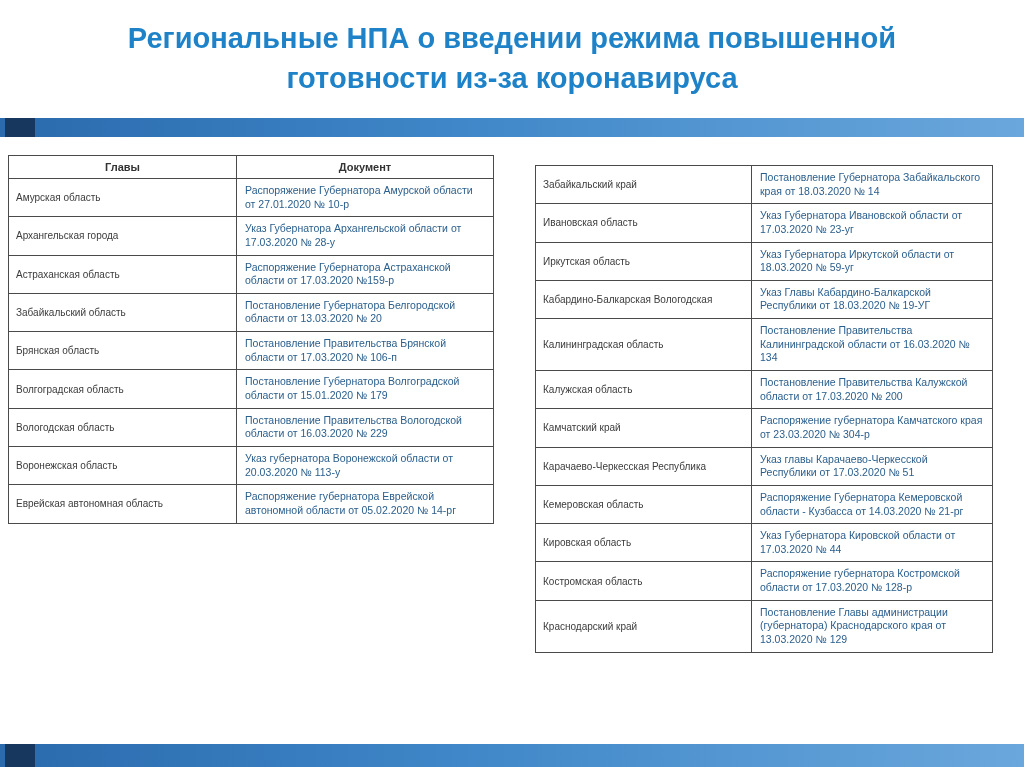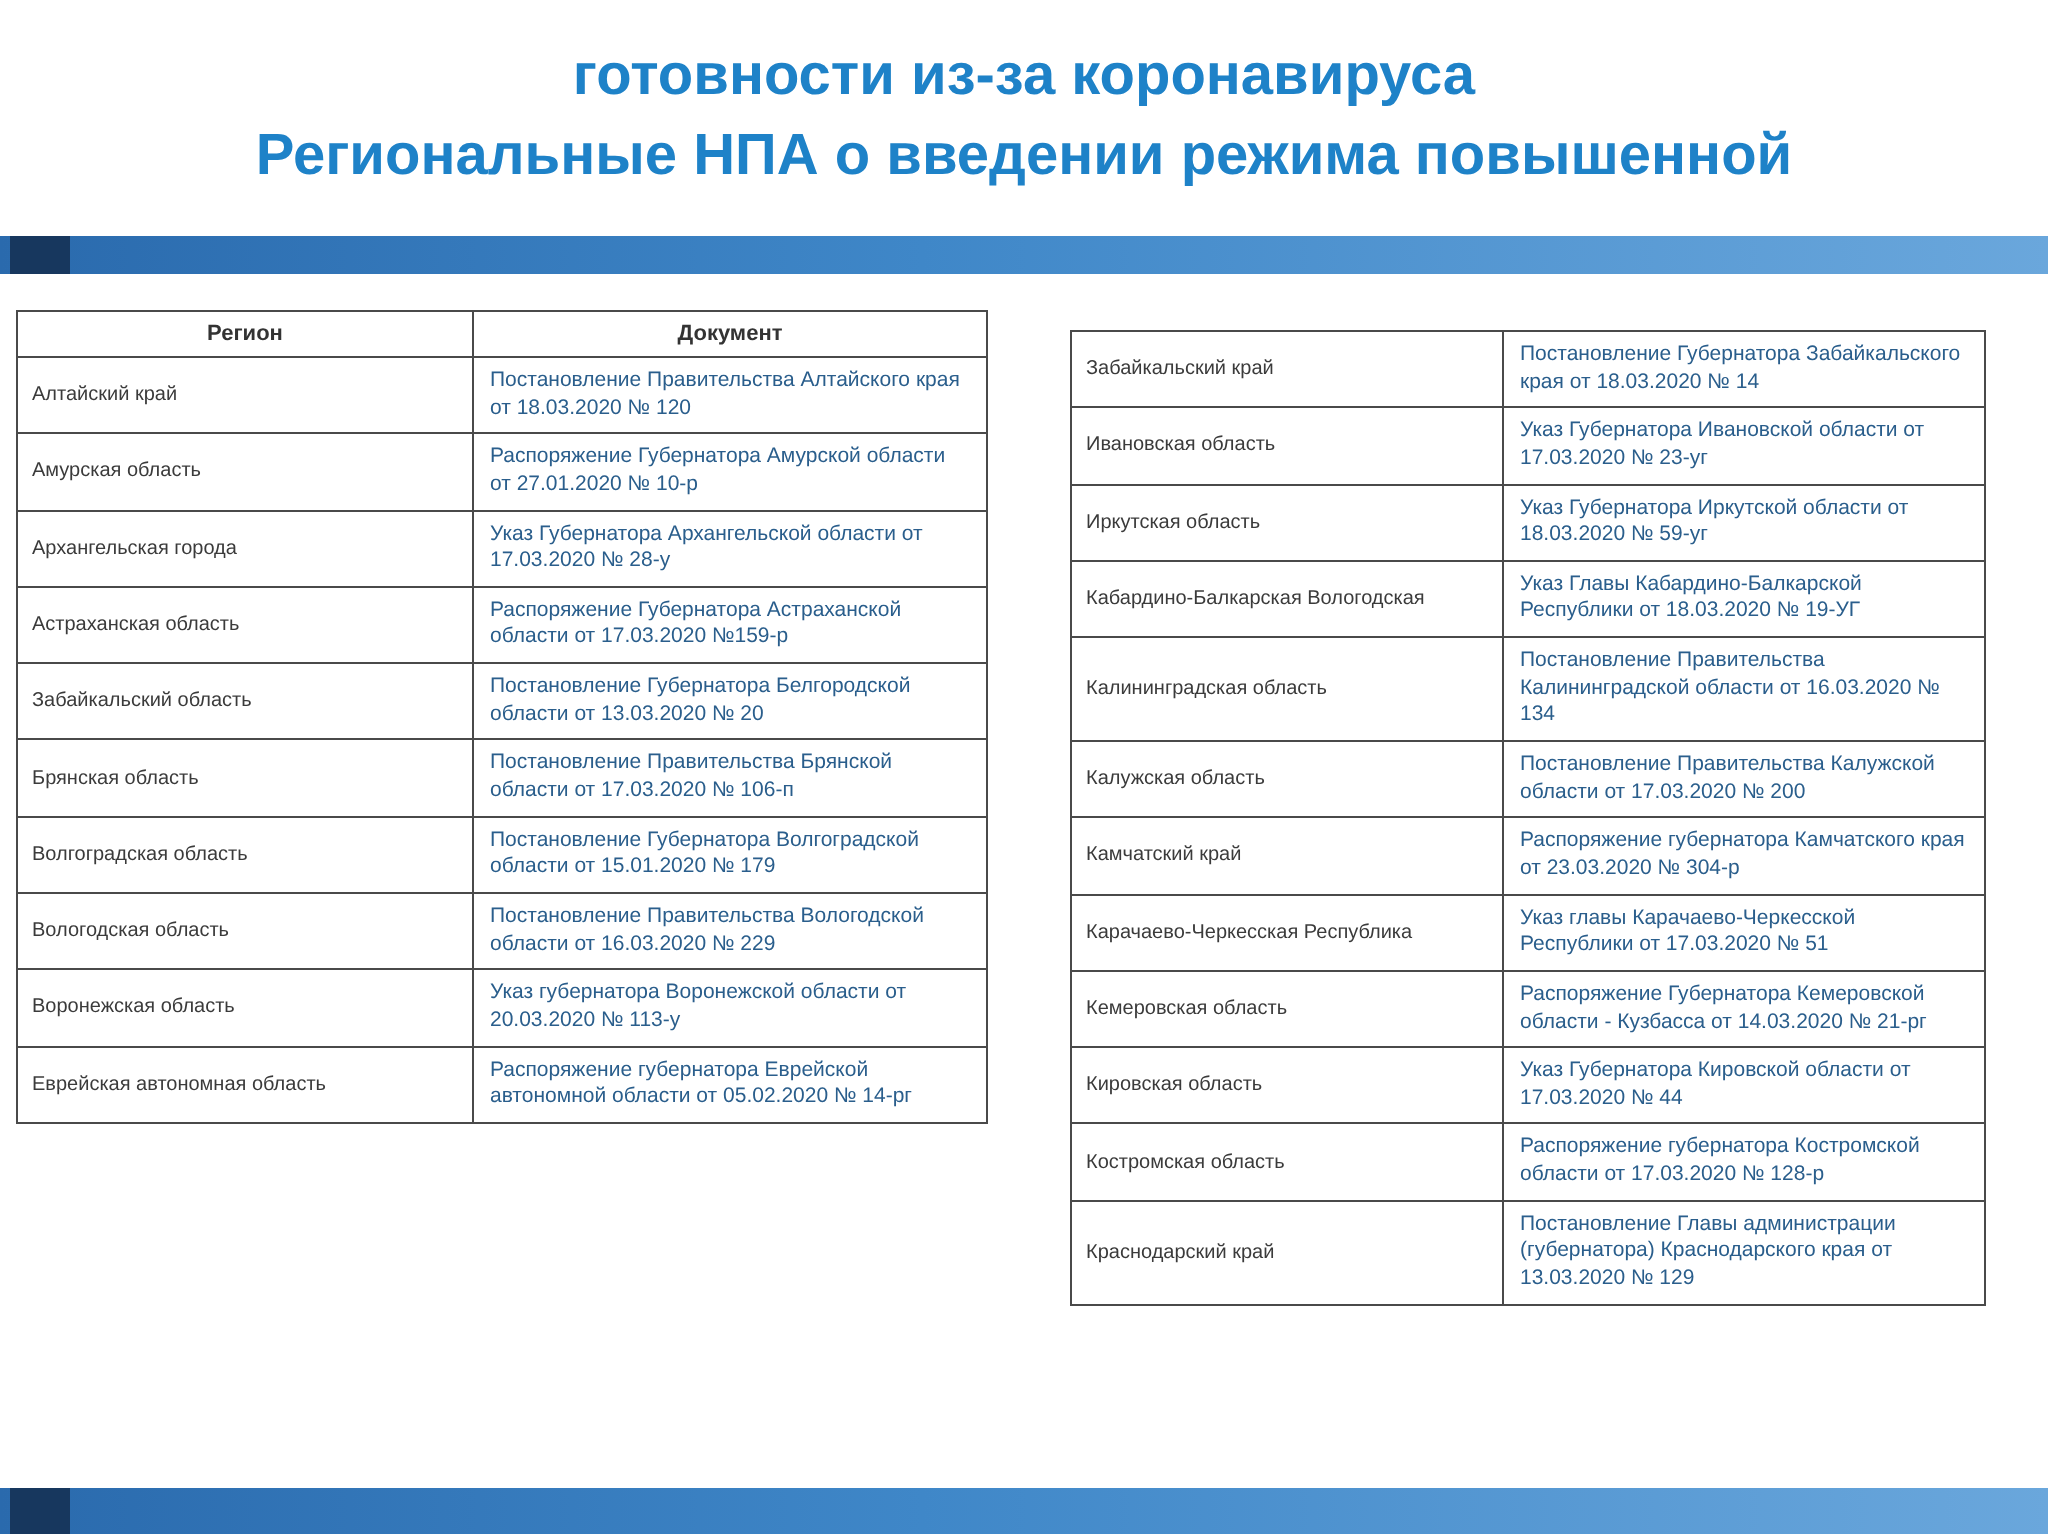--- a/index.html
+++ b/index.html
@@ -76,40 +76,36 @@
     padding: 5px 8px;
     line-height: 1.3;
   }
 </style>
 </head>
 <body>
 
 <div class="slide">
 
   <div class="title">
+    <div>Региональные НПА о введении режима повышенной</div>
     <div>готовности из-за коронавируса</div>
-    <div>Региональные НПА о введении режима повышенной</div>
   </div>
 
   <div class="band top">
     <div class="band-accent"></div>
   </div>
 
   <table class="npa-table left">
       <thead>
         <tr>
-          <th>Регион</th>
+          <th>Главы</th>
           <th>Документ</th>
         </tr>
       </thead>
       <tbody>
-        <tr>
-          <td class="region">Алтайский край</td>
-          <td class="doc">Постановление Правительства Алтайского края от 18.03.2020 № 120</td>
-        </tr>
         <tr>
           <td class="region">Амурская область</td>
           <td class="doc">Распоряжение Губернатора Амурской области от 27.01.2020 № 10-р</td>
         </tr>
         <tr>
           <td class="region">Архангельская города</td>
           <td class="doc">Указ Губернатора Архангельской области от 17.03.2020 № 28-у</td>
         </tr>
         <tr>
           <td class="region">Астраханская область</td>

